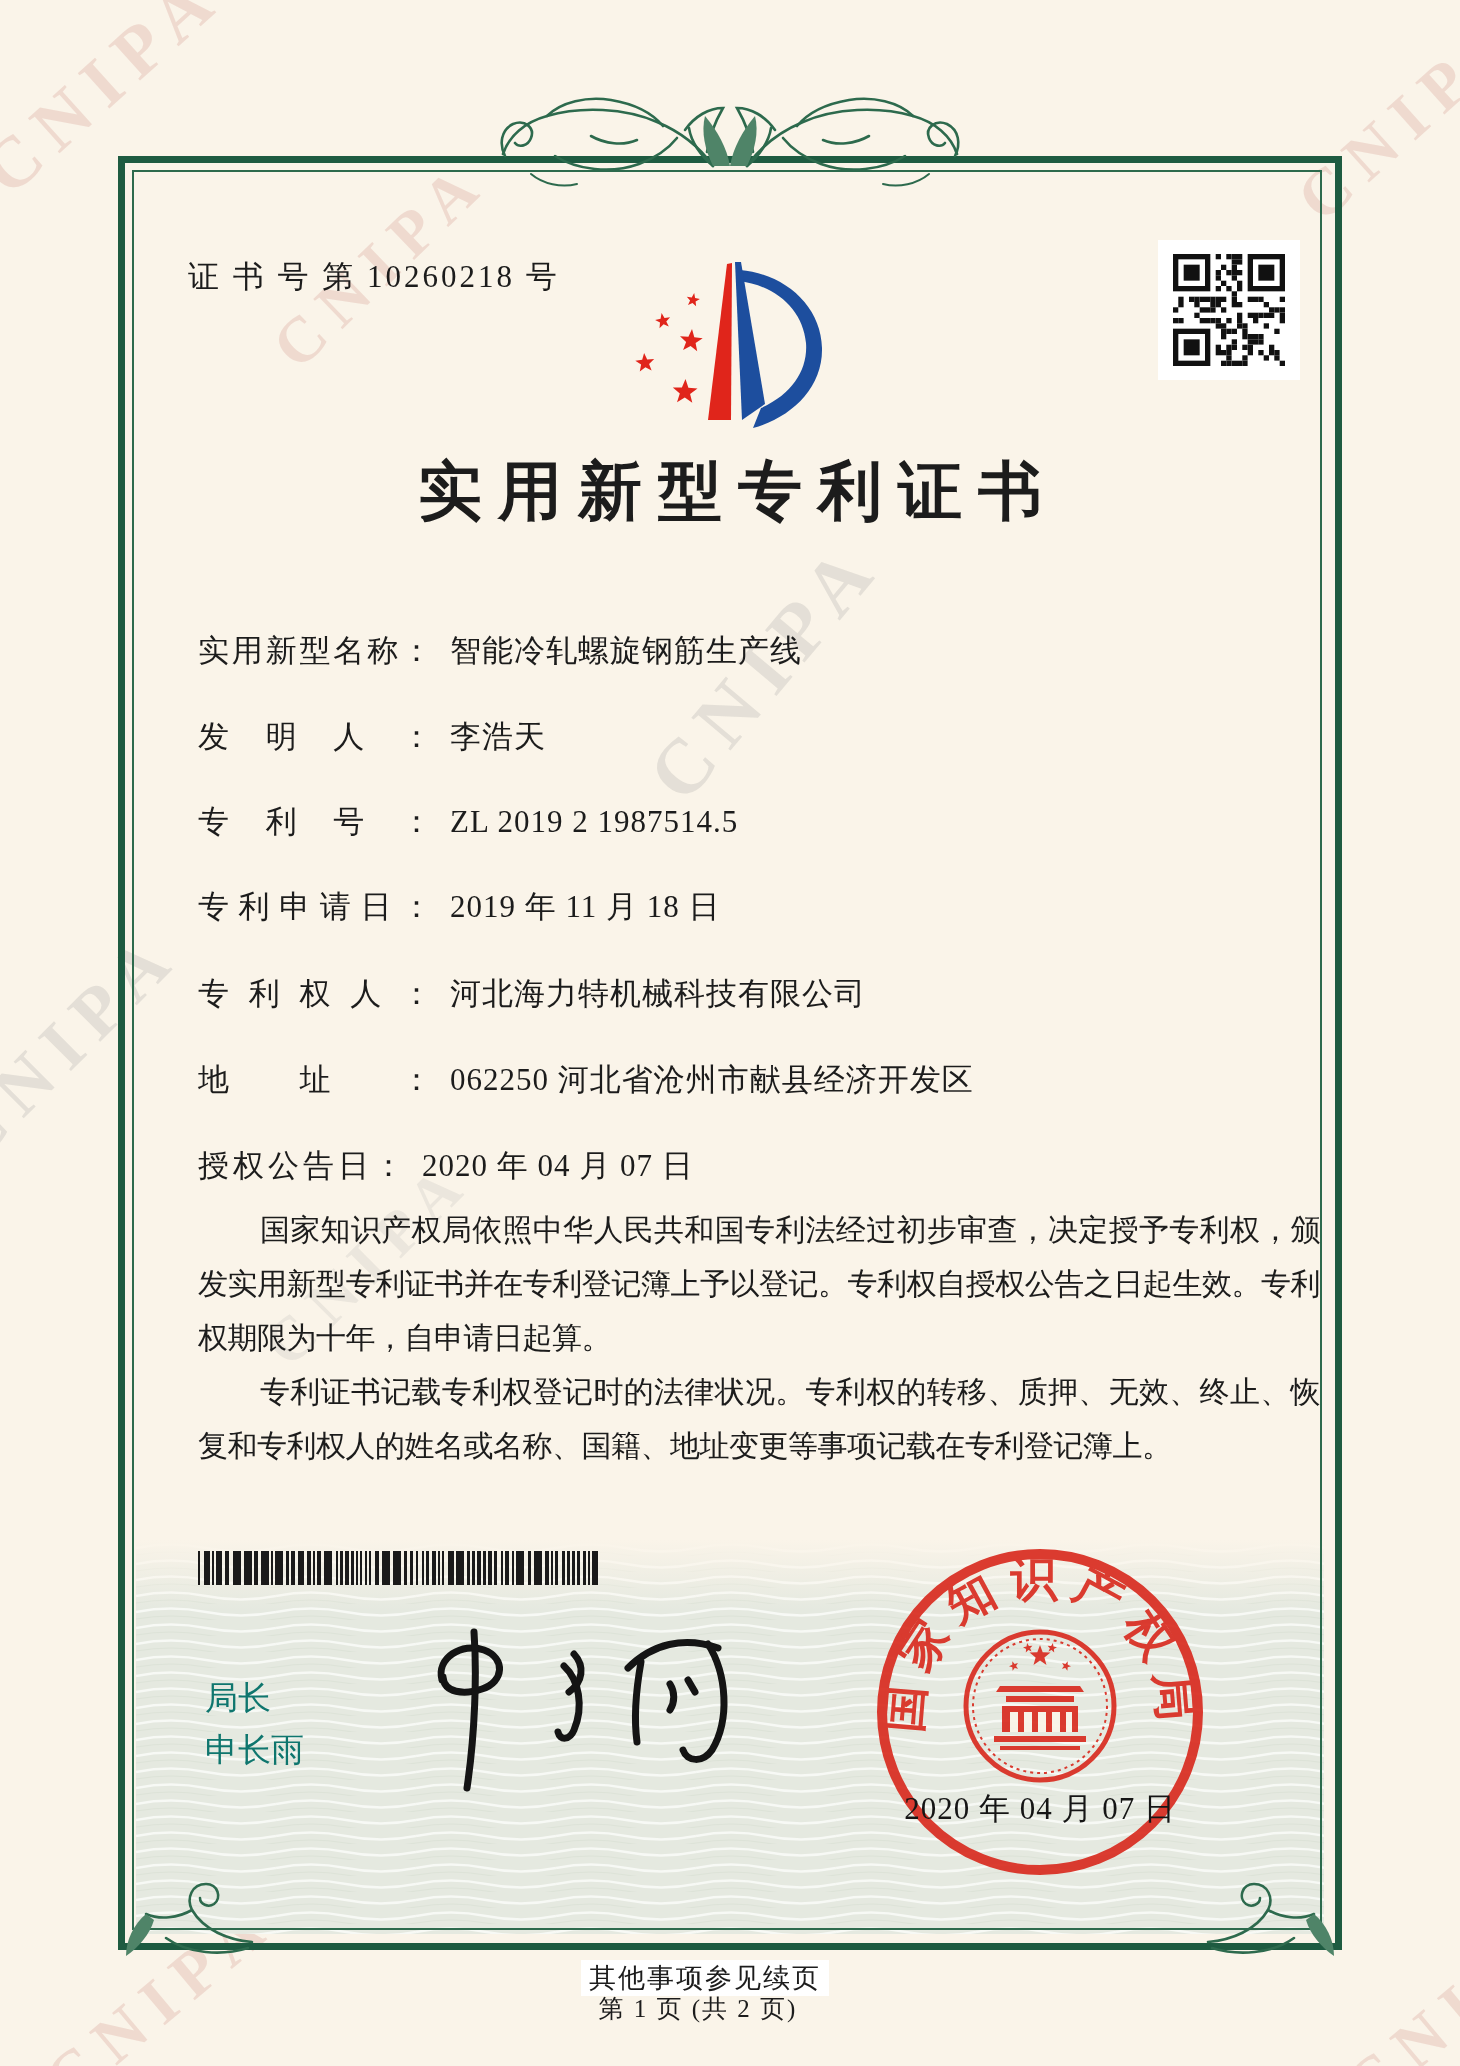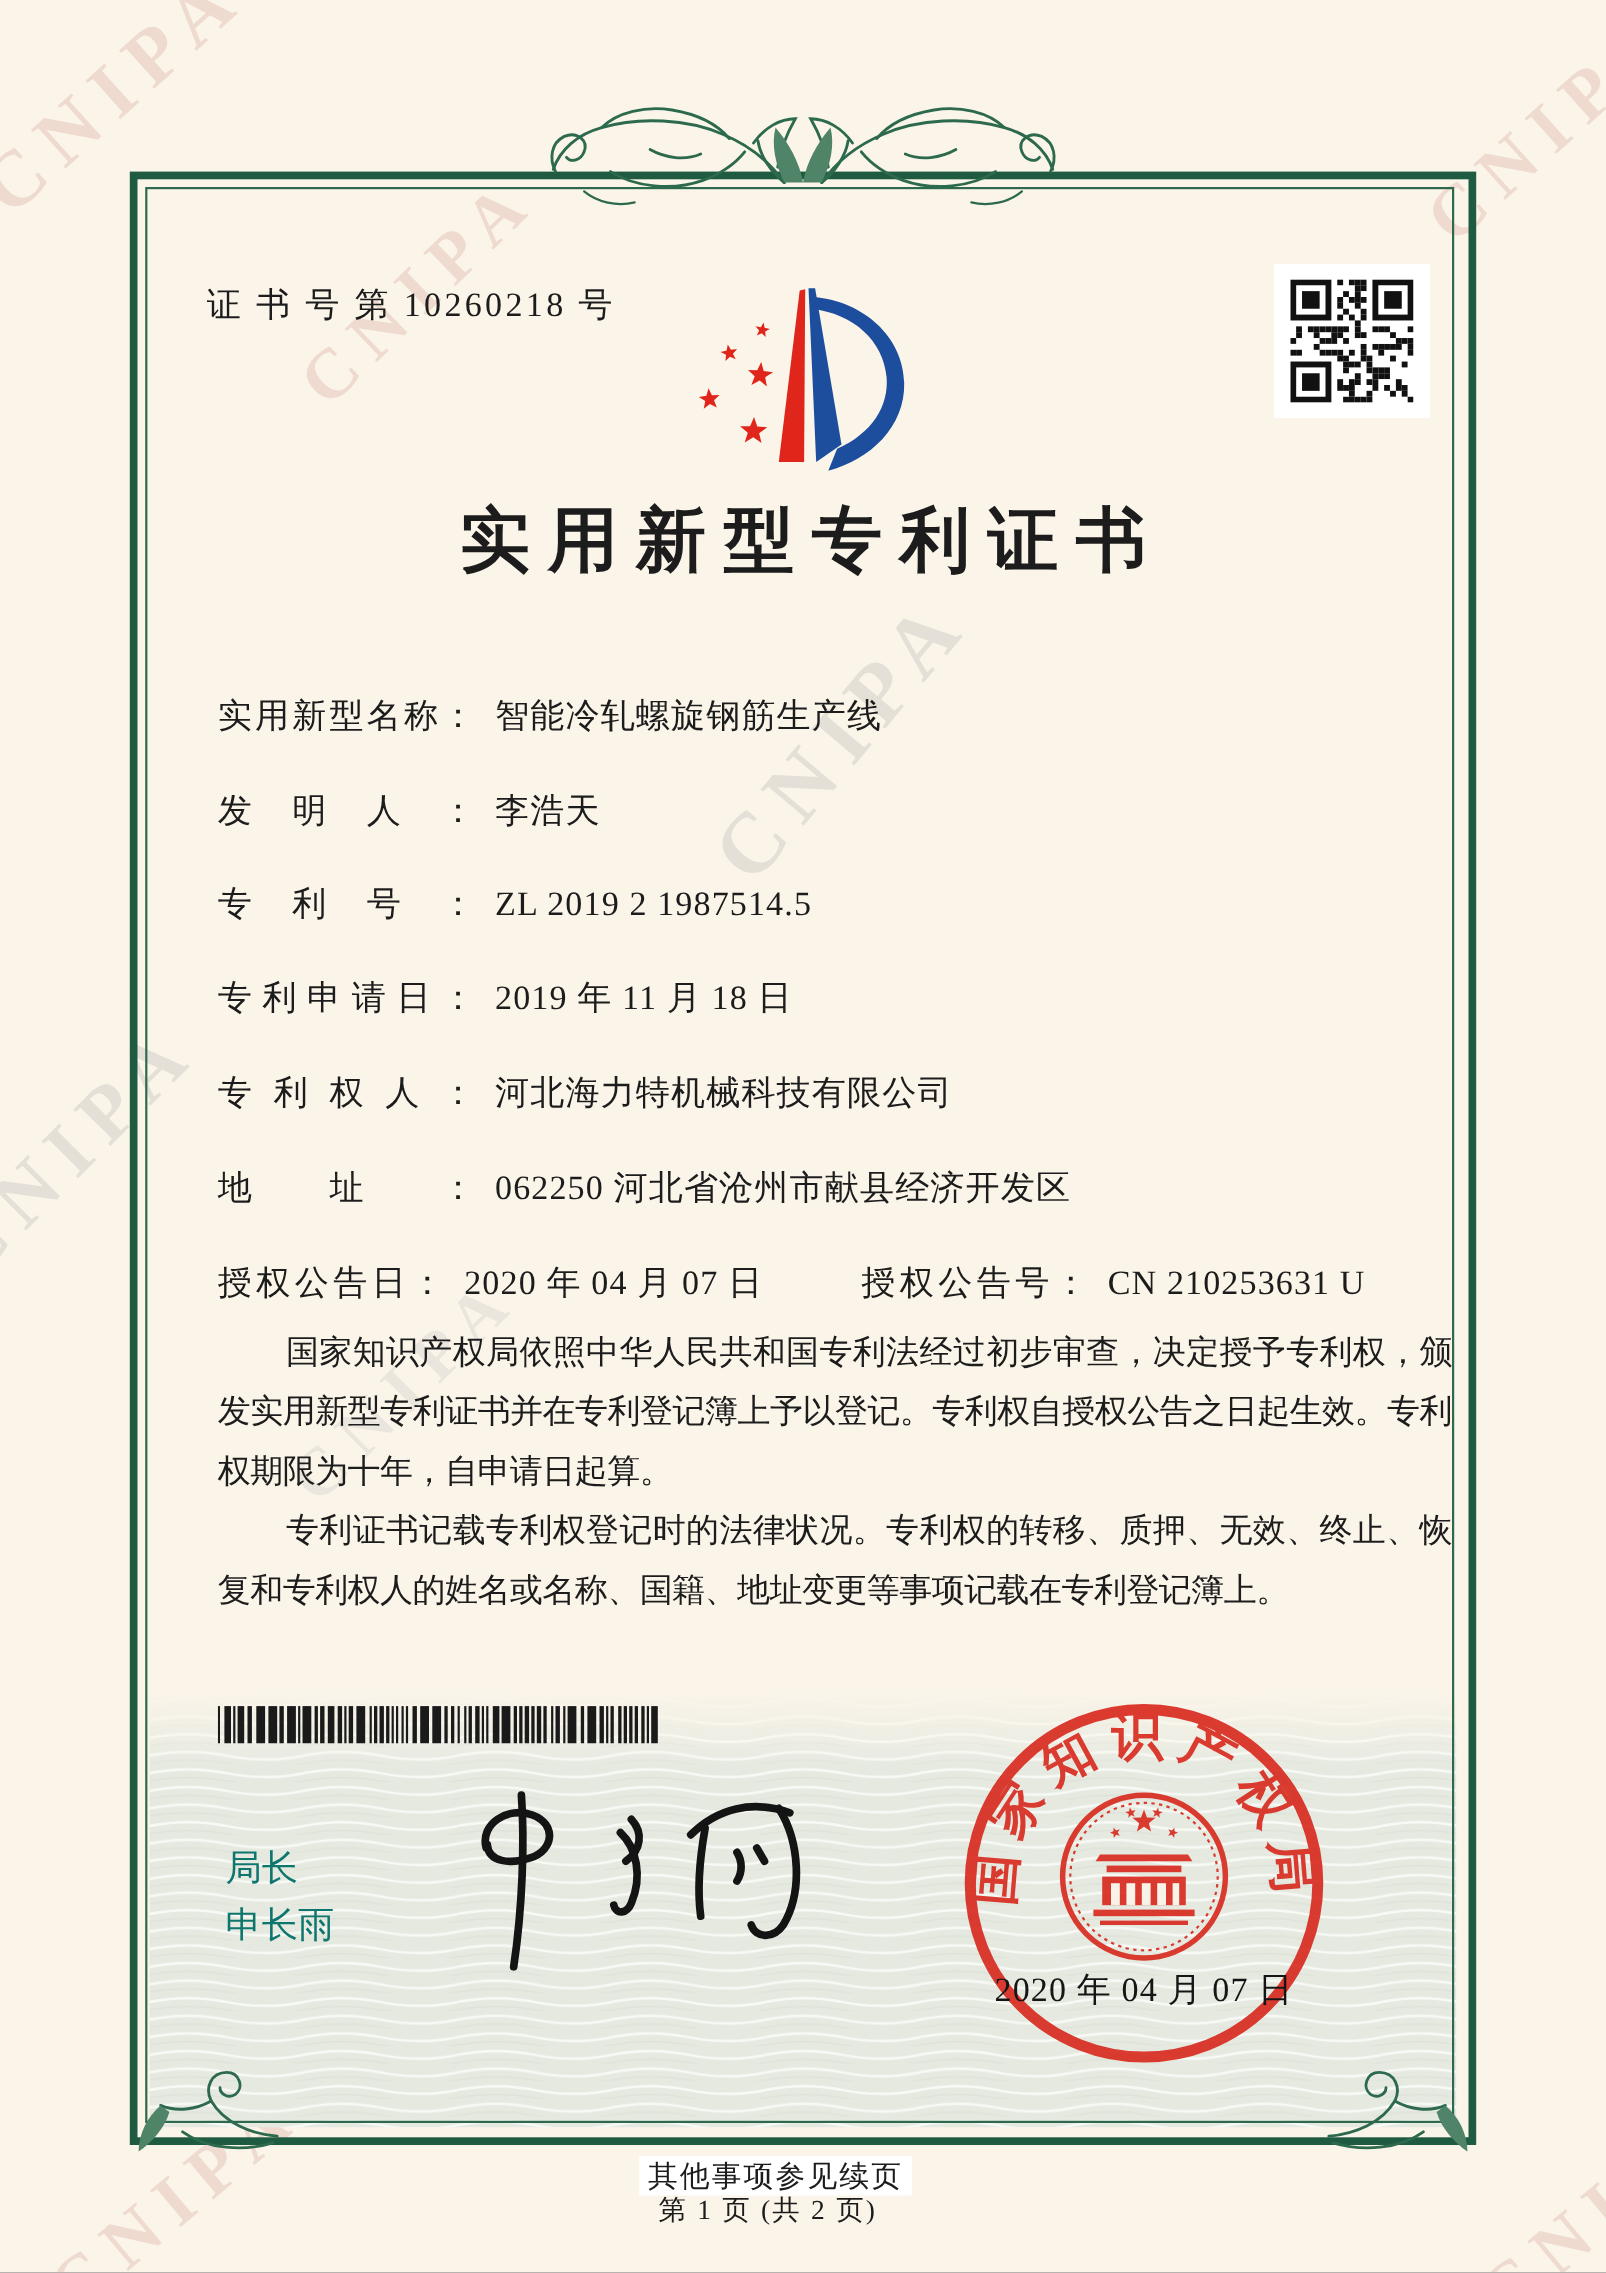--- a/index.html
+++ b/index.html
@@ -266,23 +266,20 @@
     <span class="flabel">专利申请日：</span><span class="fvalue">2019 年 11 月 18 日</span>
   </div>
   <div class="row" style="top:973px;">
     <span class="flabel">专利权人：</span><span class="fvalue">河北海力特机械科技有限公司</span>
   </div>
   <div class="row" style="top:1059px;">
     <span class="flabel">地址：</span><span class="fvalue">062250 河北省沧州市献县经济开发区</span>
   </div>
   <div class="row" style="top:1145px;width:1130px;">
     <span class="flabel" style="width:206px;">授权公告日：</span><span class="fvalue">2020 年 04 月 07 日</span>
-    <span class="grant-pair2">
-      <span class="flabel">授权公告号：</span><span class="fvalue">CN 210253631 U</span>
-    </span>
   </div>
 
   <div class="body-text">
     <p>国家知识产权局依照中华人民共和国专利法经过初步审查，决定授予专利权，颁发实用新型专利证书并在专利登记簿上予以登记。专利权自授权公告之日起生效。专利权期限为十年，自申请日起算。</p>
     <p>专利证书记载专利权登记时的法律状况。专利权的转移、质押、无效、终止、恢复和专利权人的姓名或名称、国籍、地址变更等事项记载在专利登记簿上。</p>
   </div>
 
   <svg id="barcode" class="barcode" width="402" height="34" fill="#1a1a1a">
       <rect x="0" y="0" width="2" height="34"></rect>
       <rect x="6" y="0" width="6" height="34"></rect>

